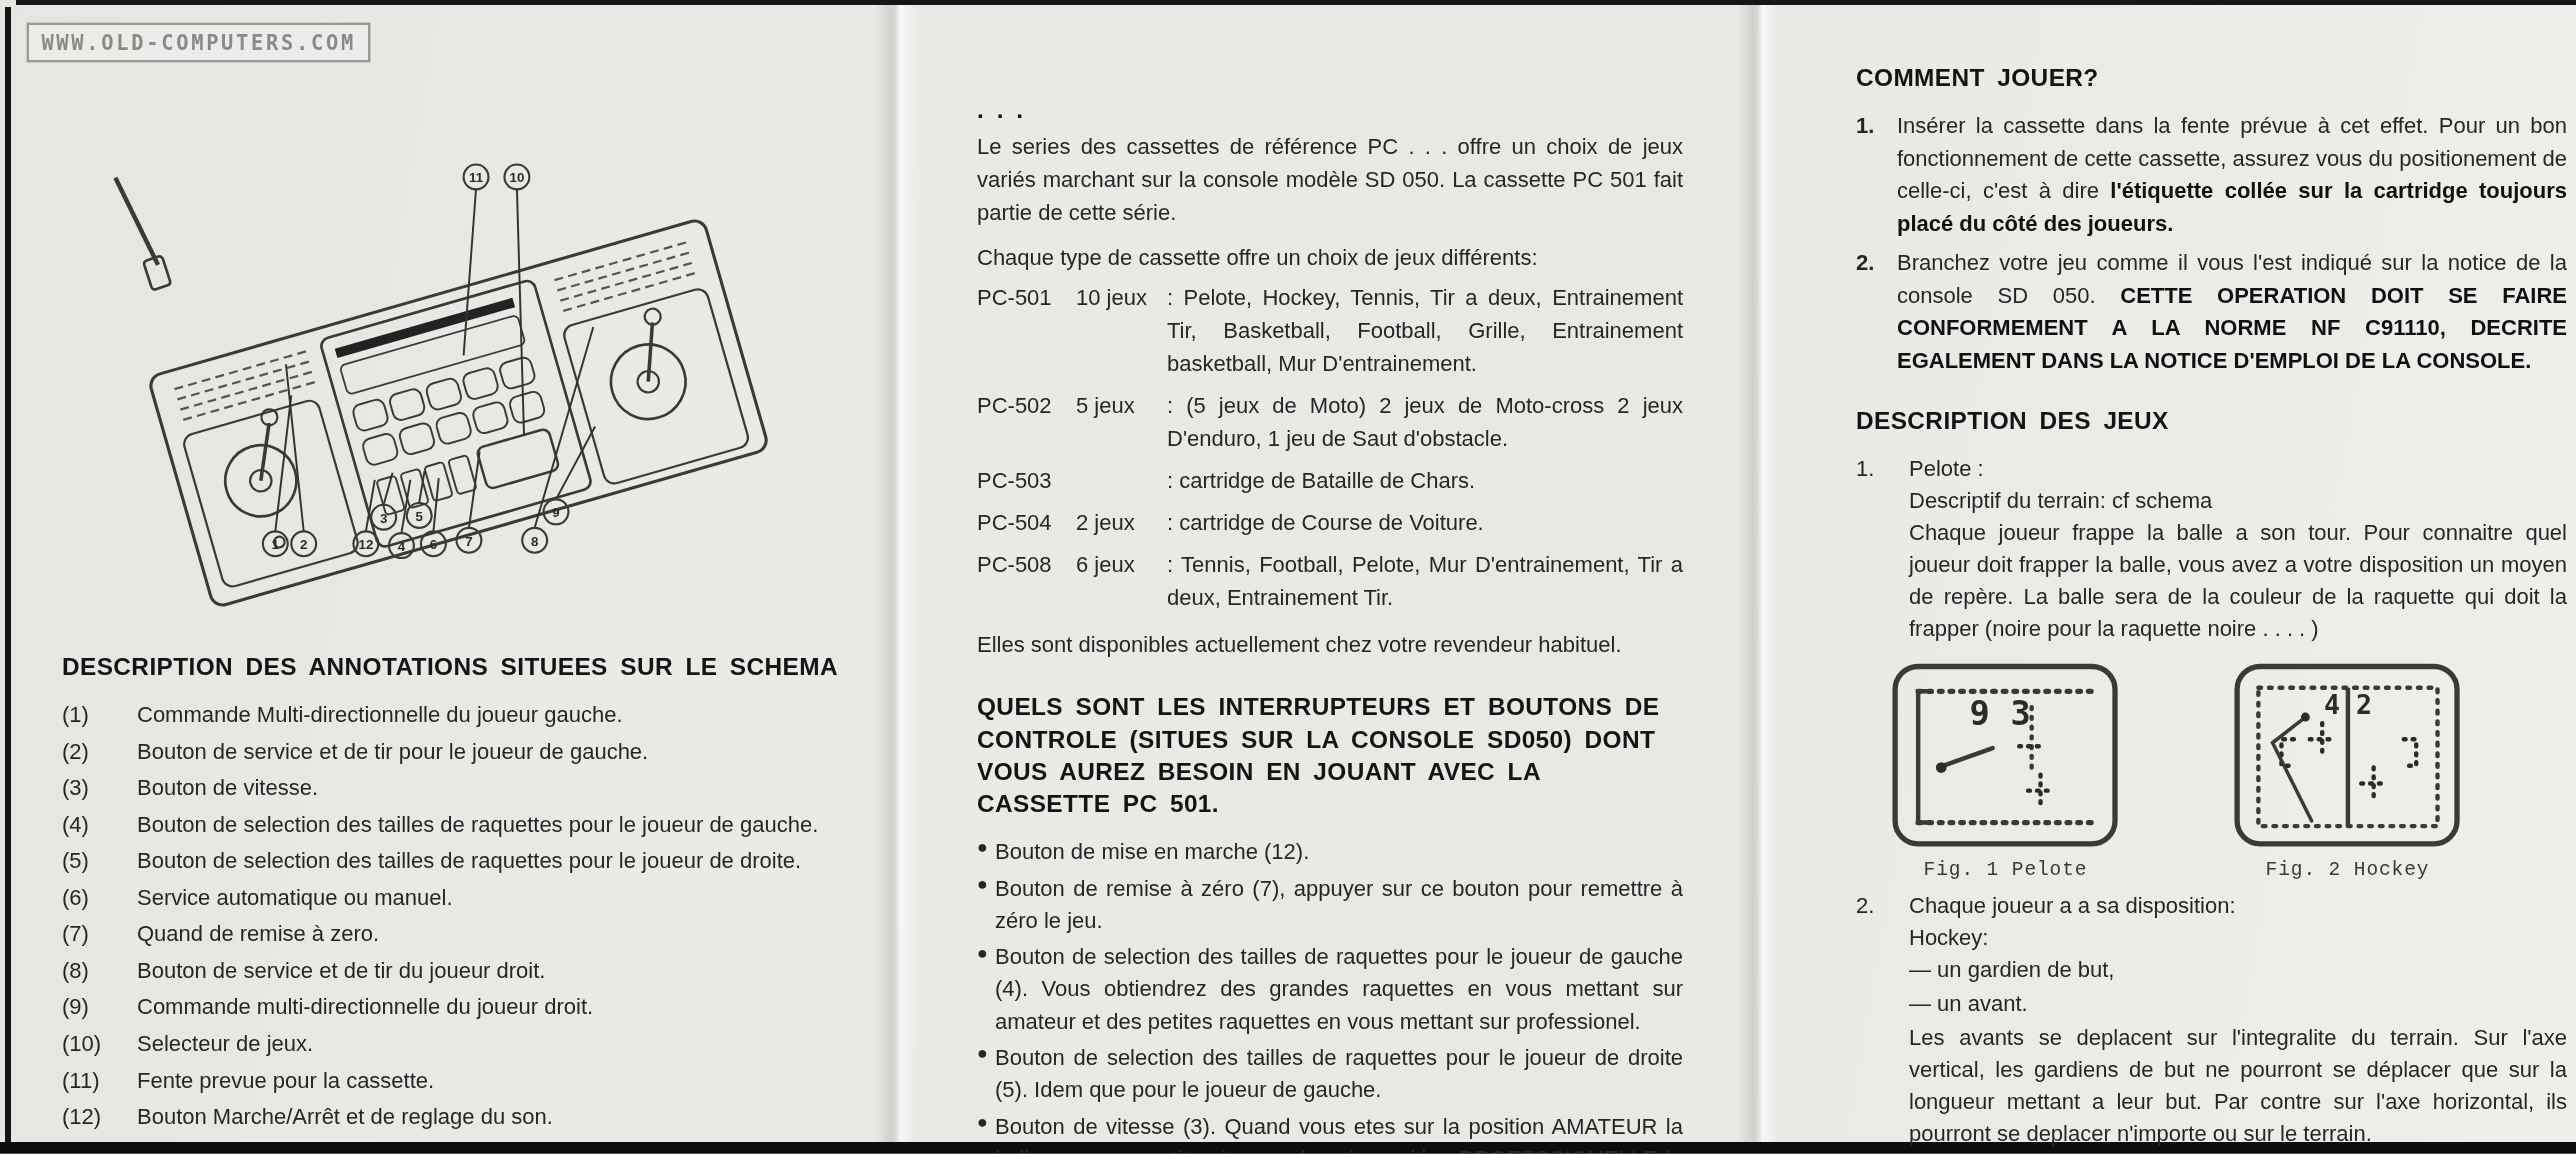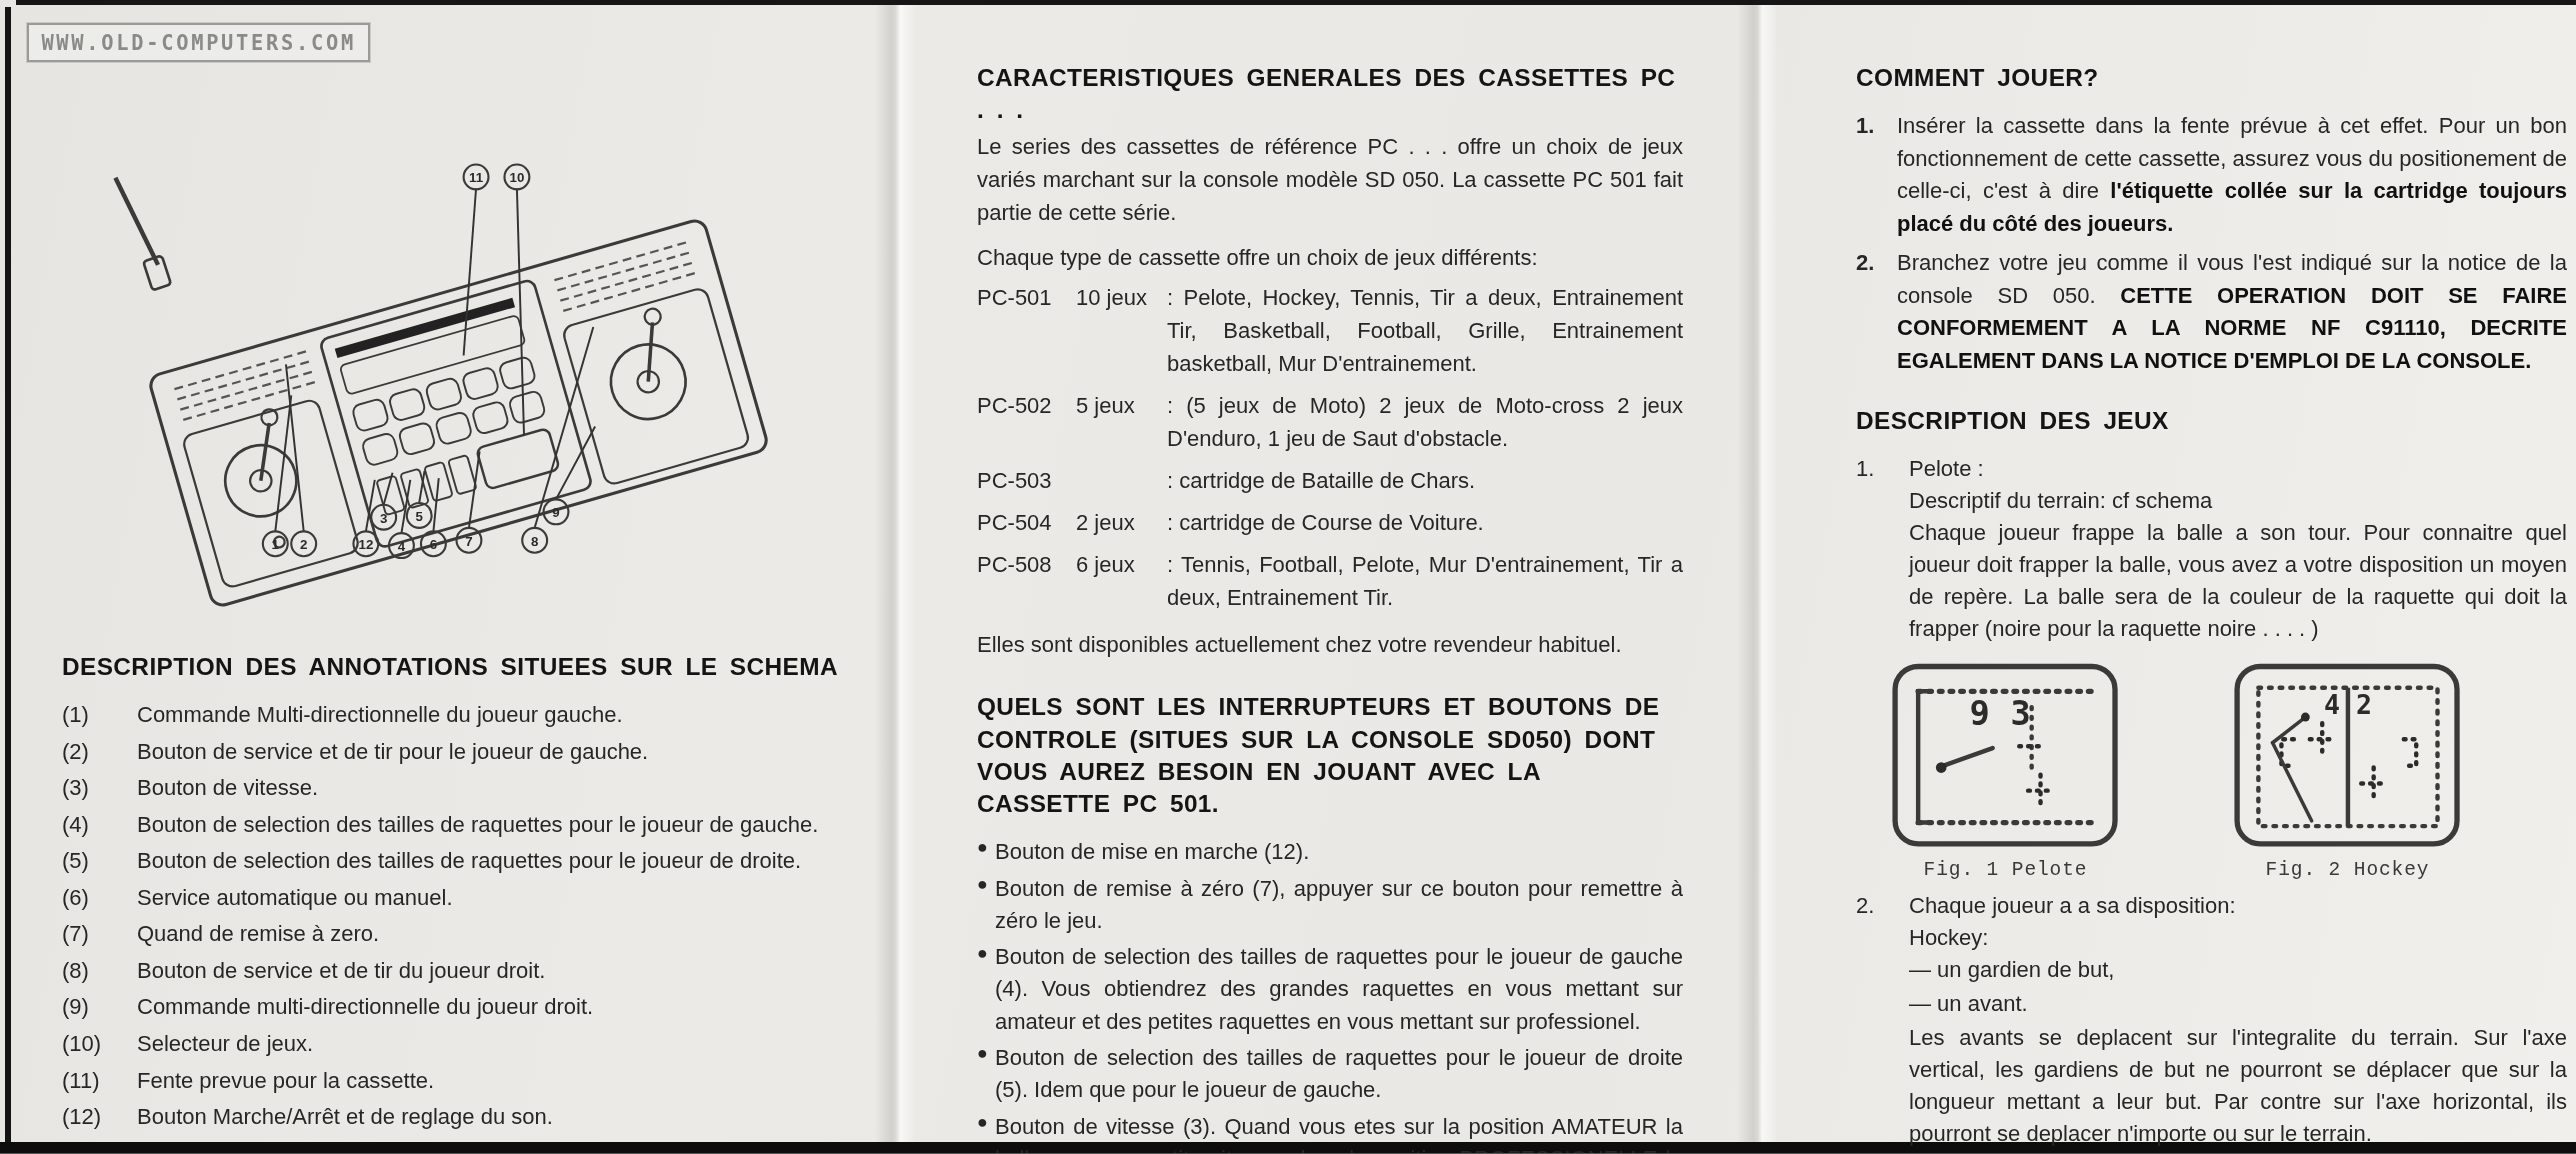--- a/index.html
+++ b/index.html
@@ -275,21 +275,21 @@
         <div class="desc-row">
             <span class="desc-num">(12)</span>
             <span class="desc-text">Bouton Marche/Arrêt et de reglage du son.</span>
           </div>
       </div>
     </div>
   </div>
 
   <div id="col-mid" class="col" style="top:62px">
     <h2 class="sect" style="margin-bottom:3.6px">
-      <span>CARACTERISTIQUES GENERALES DES CASSETTES PC</span><br>
+      <br>
       <span>. . .</span>
     </h2>
     <div class="body-txt">
       <p>Le series des cassettes de référence PC . . . offre un choix de jeux variés marchant sur la console modèle SD 050. La cassette PC 501 fait partie de cette série.</p>
       <p style="margin-bottom:7px">Chaque type de cassette offre un choix de jeux différents:</p>
 
       <div>
         <div class="cass-row">
           <span class="cass-code">PC-501</span>
           <span class="cass-count">10 jeux</span>

